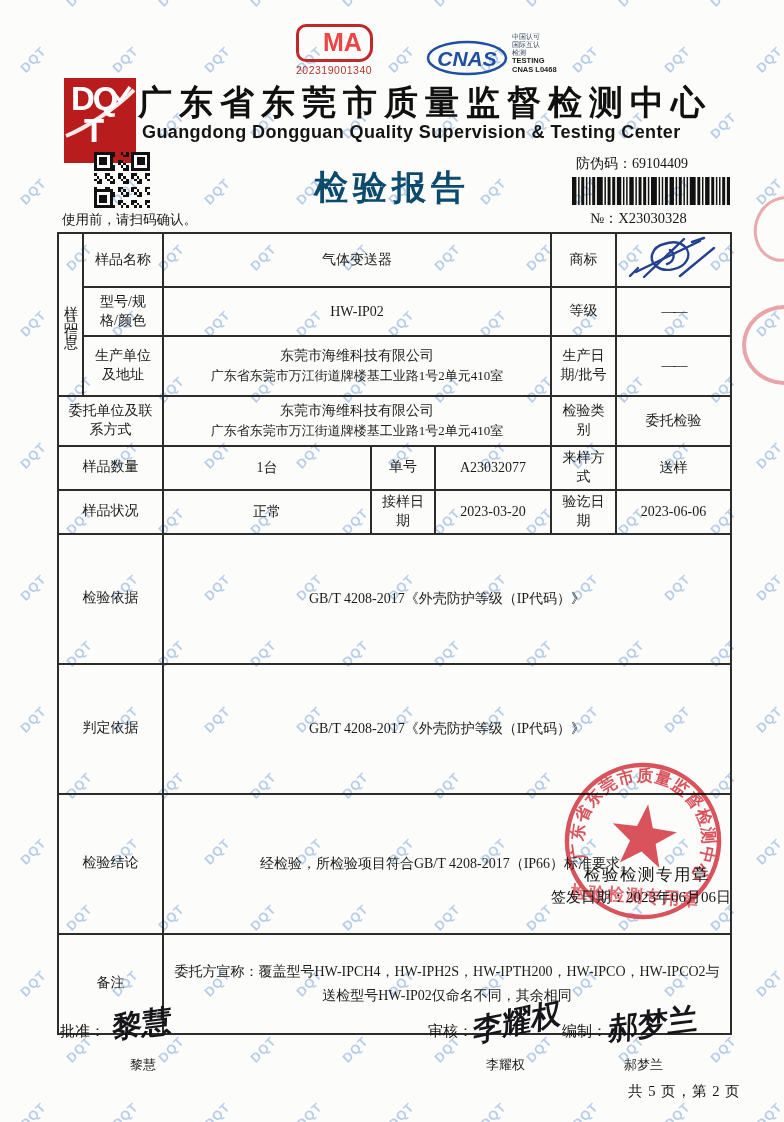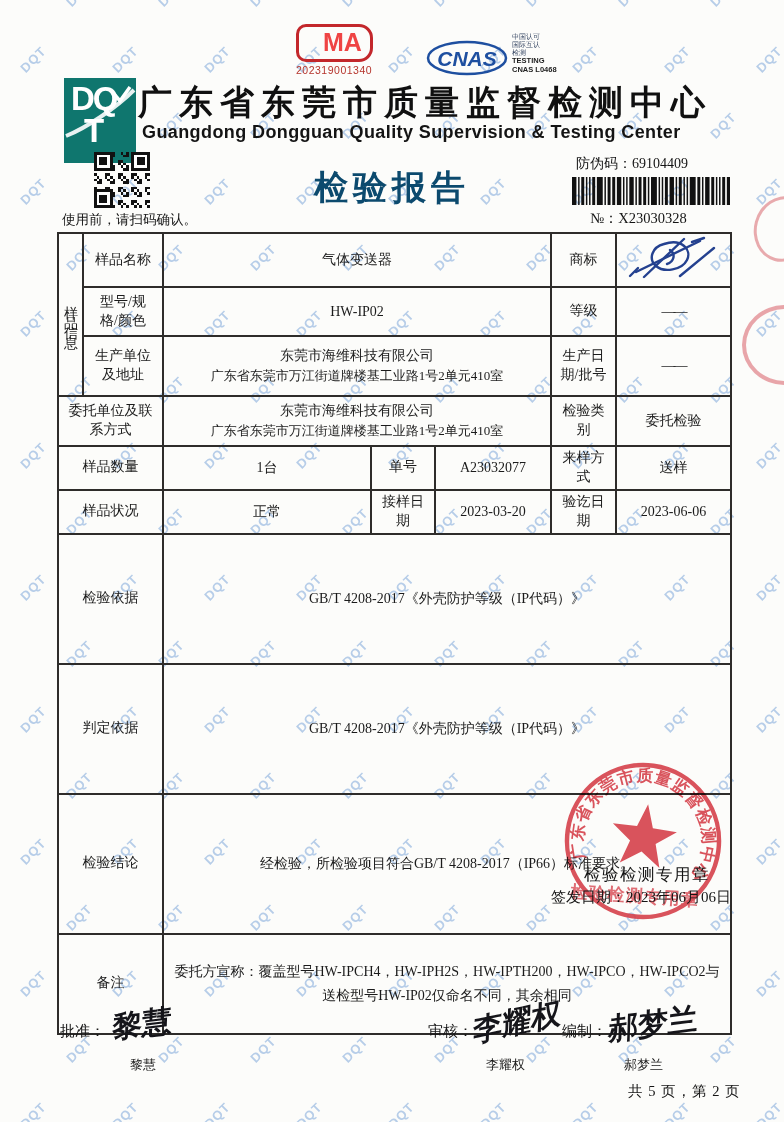--- a/index.html
+++ b/index.html
@@ -26,21 +26,21 @@
         text-align:center;font-family:"Liberation Sans",sans-serif;font-weight:bold;
         font-size:9px;color:#2b5ea8;line-height:13px;}
   .cnas{position:absolute;left:426px;top:38px;width:82px;height:40px;}
   .cnas svg{display:block;}
   .cnas-side{position:absolute;left:512px;top:33px;width:58px;line-height:1.15;
         font-family:"Liberation Sans",sans-serif;}
   .cnas-side .cn{font-size:7px;color:#3a4a66;}
   .cnas-side .en{font-size:7.5px;font-weight:bold;color:#222;}
 
   
-  .dqt-logo{position:absolute;left:64px;top:78px;width:72px;height:85px;background:#0f766e;
+  .dqt-logo{position:absolute;left:64px;top:78px;width:72px;height:85px;background:#b91c1c;
         border-radius:0;color:#fff;font-family:"Liberation Sans",sans-serif;font-weight:bold;}
   .dqt-dq{position:absolute;left:7px;top:2px;font-size:33px;letter-spacing:-2px;}
   .dqt-t{position:absolute;left:20px;top:34px;font-size:33px;}
   .dqt-logo svg{position:absolute;left:0;top:0;}
   .org-cn{position:absolute;left:138px;top:80px;width:610px;
         font-family:"Liberation Sans","DejaVu Sans",sans-serif;font-weight:bold;
         font-size:34px;letter-spacing:7px;color:#101010;white-space:nowrap;}
   .org-en{position:absolute;left:142px;top:122px;width:620px;
         font-family:"Liberation Sans","DejaVu Sans",sans-serif;font-weight:bold;
         font-size:18px;letter-spacing:.4px;color:#141414;white-space:nowrap;}

